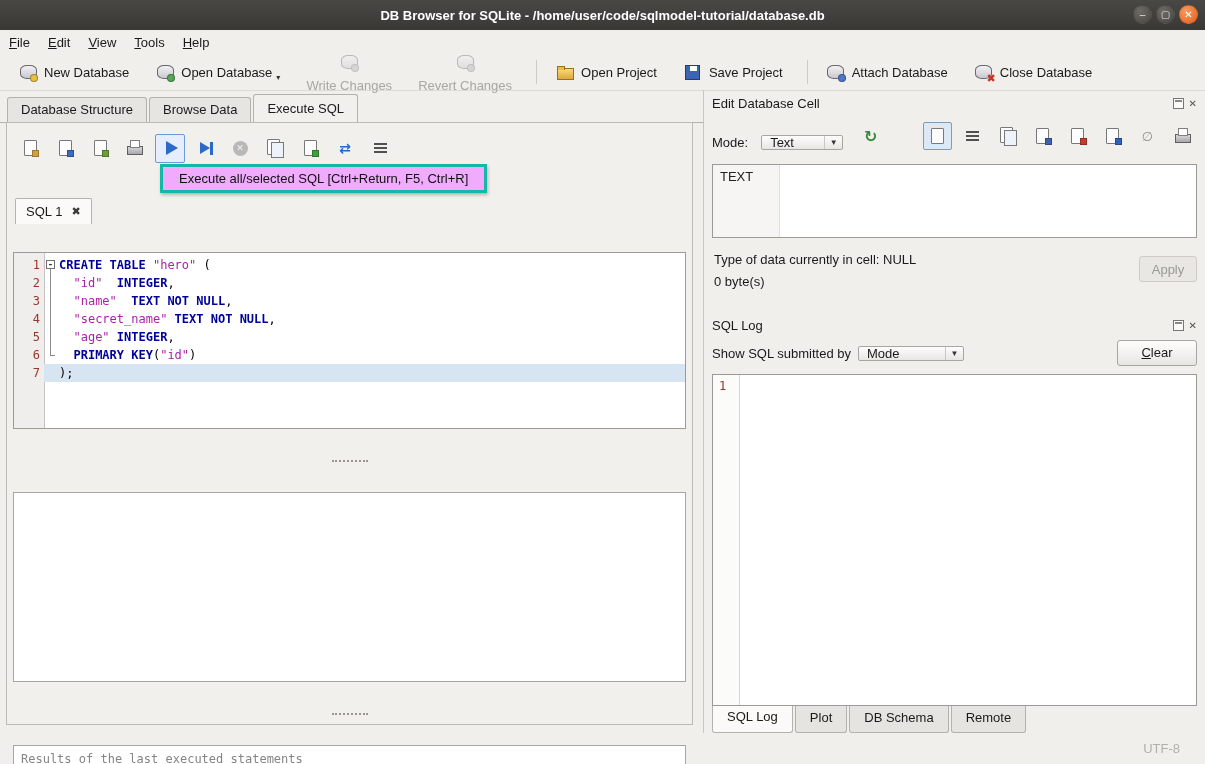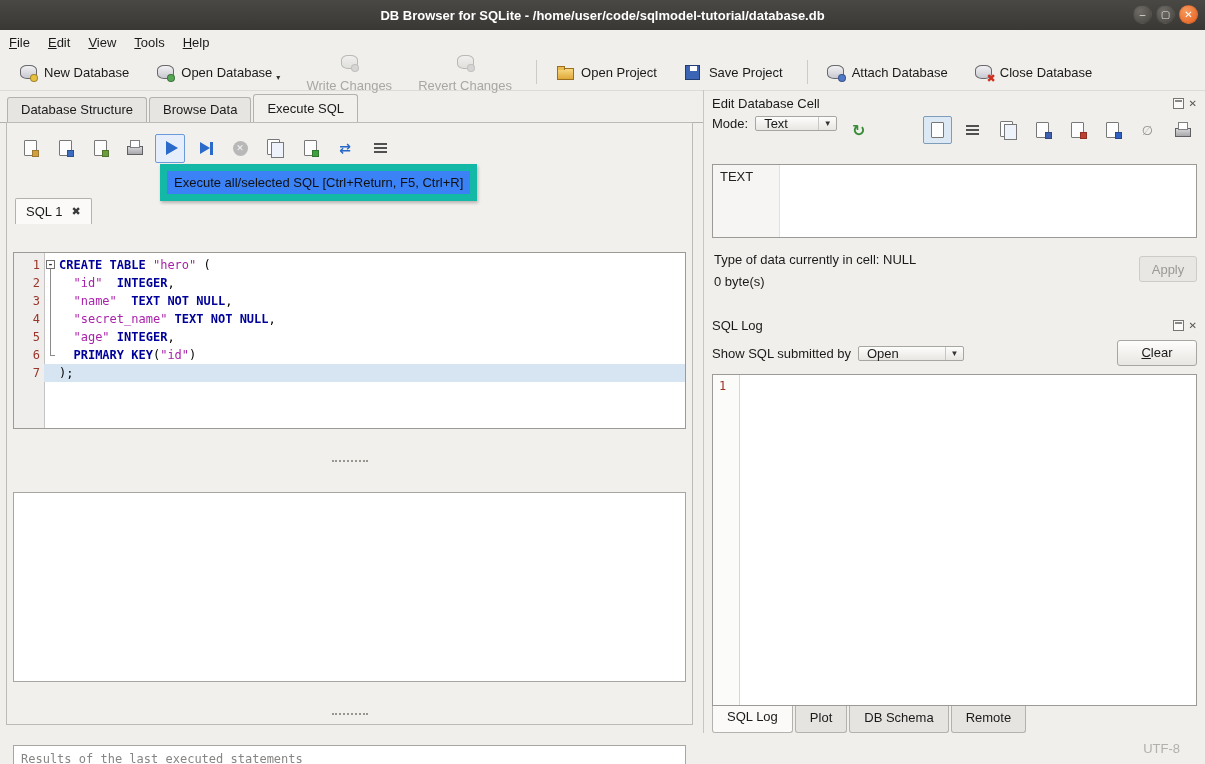--- a/index.html
+++ b/index.html
@@ -119,32 +119,32 @@
   .tk-pl{color:#000;}
 
   
   .split{height:7px;flex:none;display:flex;align-items:center;justify-content:center;}
   .split::before{content:'';width:36px;border-top:2px dotted #98968f;}
   .pane{border:1px solid #a8a6a2;background:#fff;}
   .pane.mid{height:188px;flex:none;}
   .pane.bottom{flex:1;font-family:"DejaVu Sans Mono",monospace;font-size:12px;color:#878583;padding:6px 7px;}
 
   
-  .qtooltip{position:absolute;left:160px;top:74px;z-index:30;background:#3b82f6;border:7px solid #14b8a6;
-    padding:4px 7px;font-size:13px;color:#111;box-shadow:1px 2px 3px rgba(0,0,0,.25);}
+  .qtooltip{position:absolute;left:160px;top:74px;z-index:30;background:#f0abfc;border:3px solid #14b8a6;
+    padding:4px 16px;font-size:13px;color:#111;box-shadow:1px 2px 3px rgba(0,0,0,.25);}
 
   
   .dock-title{height:22px;display:flex;align-items:center;flex:none;}
   .dock-title .dt-label{flex:1;}
   .dock-mini{display:flex;gap:5px;align-items:center;}
   .float-icon{width:11px;height:11px;border:1px solid #787672;background:#fbfaf8;position:relative;display:inline-block;box-sizing:border-box;}
   .float-icon::before{content:'';position:absolute;top:1px;left:1px;right:1px;height:2px;background:#8a8884;}
   .dock-close-icon{font-size:10px;color:#565450;line-height:11px;}
 
-  .cell-toolbar{height:34px;display:flex;align-items:flex-start;gap:7px;flex:none;margin-top:2px;}
+  .cell-toolbar{height:34px;display:flex;align-items:flex-end;gap:13px;flex:none;margin-top:2px;}
   .combo{display:inline-flex;align-items:center;border:1px solid #a8a6a2;background:linear-gradient(#fdfdfc,#e8e6e2);
     height:15px;padding-left:8px;border-radius:2px;box-sizing:border-box;}
   .combo .arrow{width:17px;align-self:stretch;display:flex;align-items:center;justify-content:center;border-left:1px solid #c9c7c3;margin-left:8px;font-size:8px;color:#333;}
   .combo.mode{width:82px;}
   .combo.user{width:106px;}
   .cbtn{width:27px;height:26px;display:flex;align-items:center;justify-content:center;border:1px solid transparent;border-radius:2px;}
   .cbtn.pressed{border:1px solid #7f9db9;background:#dce8f4;}
   .cell-toolbar .spacer{flex:1;}
   .cell-toolbar-icons{display:flex;gap:6px;align-items:center;}
 
@@ -373,21 +373,21 @@
         <span class="dt-label">SQL Log</span>
         <span class="dock-mini">
           <span class="float-icon"></span>
           <span class="dock-close-icon">✕</span>
         </span>
       </div>
 
       <div class="log-filter">
         <span>Show SQL submitted by</span>
         <div class="combo user">
-          <span style="flex:1">Open</span>
+          <span style="flex:1">Mode</span>
           <span class="arrow">▼</span>
         </div>
         <div class="spacer"></div>
         <div class="btn clear">Clear</div>
       </div>
 
       <div class="log-area">
         <span class="log-num">1</span>
       </div>
 

